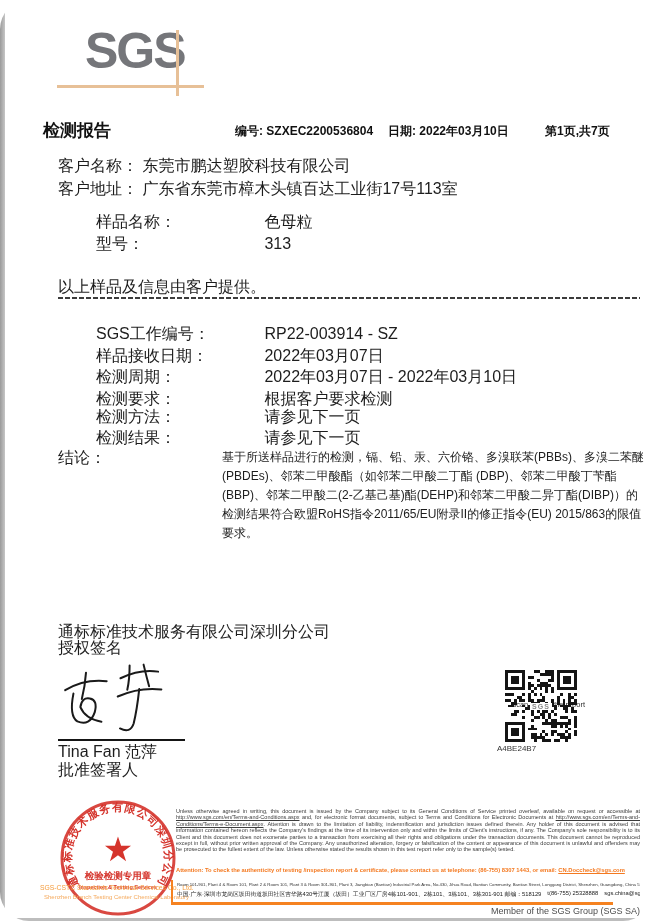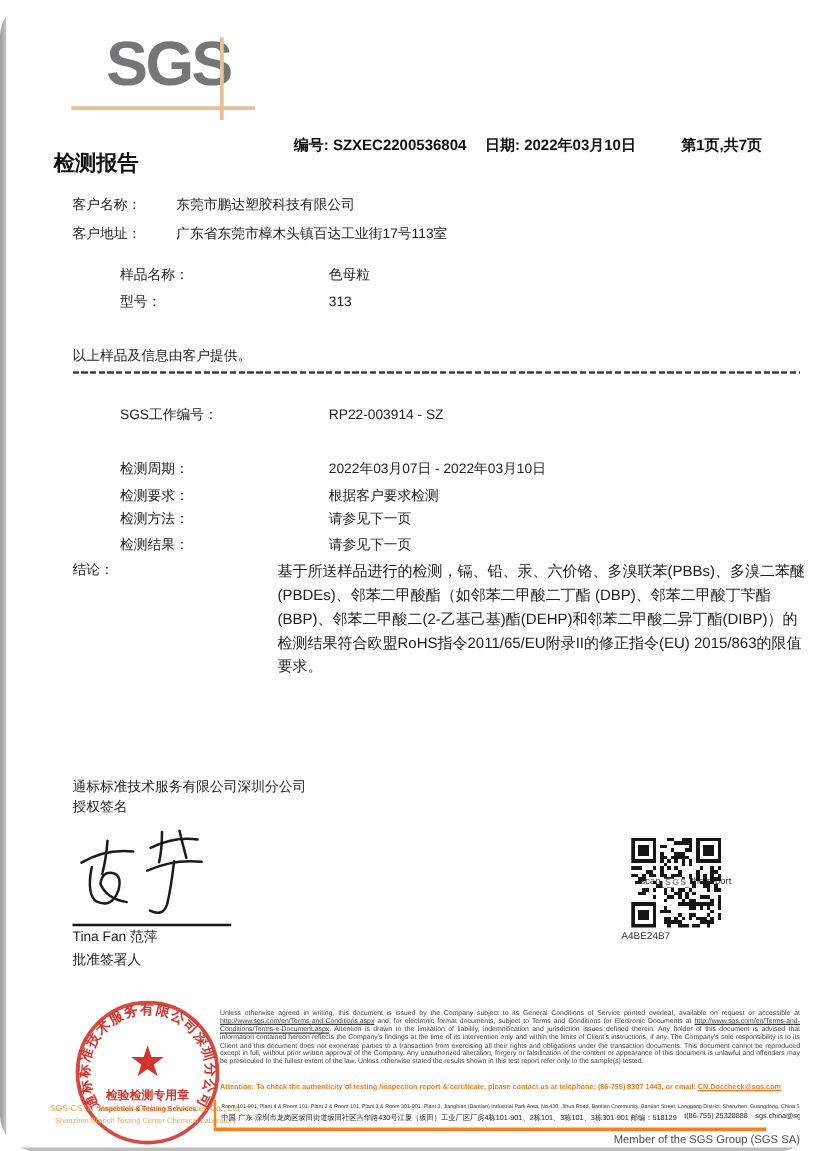--- a/index.html
+++ b/index.html
@@ -9,25 +9,25 @@
   }
   
   .edge-left{position:absolute;left:0;top:0;width:5px;height:100%;background:linear-gradient(90deg,#9a9a9a,#c6c6c6);}
   .edge-bottom{position:absolute;left:0;bottom:0;width:100%;height:3px;background:#bdbdbd;}
 
   
   .logo-text{position:absolute;left:85px;top:26px;font-size:50px;font-weight:bold;color:#75767a;letter-spacing:-2px;line-height:1;}
   .logo-hline{position:absolute;left:57px;top:85px;width:147px;height:3px;background:#e7c097;}
   .logo-vline{position:absolute;left:176px;top:30px;width:3px;height:66px;background:#e7c097;}
   .doc-title{position:absolute;left:43px;top:119px;font-size:17px;font-weight:bold;color:#111;}
-  .hdr{position:absolute;top:108px;font-size:12px;font-weight:bold;color:#111;white-space:nowrap;text-align:right;}
+  .hdr{position:absolute;top:123px;font-size:12px;font-weight:bold;color:#111;white-space:nowrap;text-align:right;}
   .hdr-no{left:235px;} .hdr-date{left:388px;} .hdr-pages{left:545px;}
 
   
-  .row{position:absolute;left:58px;right:12px;font-size:11px;color:#1d1d1d;white-space:nowrap;}
+  .row{position:absolute;left:58px;right:12px;font-size:16px;color:#1d1d1d;white-space:nowrap;}
   .lb{display:inline-block;}
   .lb-sm{width:80px;}
   .lb-lg{width:164px;margin-left:38px;}
   .divider{position:absolute;left:58px;top:297px;width:582px;height:2px;
     background:repeating-linear-gradient(90deg,#3c3c3c 0 5px,transparent 5px 7px);}
   .conclusion{position:absolute;left:222px;top:448px;width:426px;font-size:12px;line-height:19px;color:#1d1d1d;white-space:normal;}
 
   
   .sig-line{position:absolute;left:58px;top:739px;width:127px;height:2px;background:#151515;}
   .sig-svg{position:absolute;left:60px;top:660px;}
@@ -90,20 +90,24 @@
     <span class="lb lb-lg">型号：</span>
     <span>313</span>
   </div>
   <div class="row" style="top:277px">以上样品及信息由客户提供。</div>
 
   <div class="divider"></div>
 
   <div class="row" style="top:324px">
     <span class="lb lb-lg">SGS工作编号：</span>
     <span>RP22-003914 - SZ</span>
+  </div>
+  <div class="row" style="top:346px">
+    <span class="lb lb-lg">样品接收日期：</span>
+    <span>2022年03月07日</span>
   </div>
   <div class="row" style="top:367px">
     <span class="lb lb-lg">检测周期：</span>
     <span>2022年03月07日 - 2022年03月10日</span>
   </div>
   <div class="row" style="top:389px">
     <span class="lb lb-lg">检测要求：</span>
     <span>根据客户要求检测</span>
   </div>
   <div class="row" style="top:407px">

